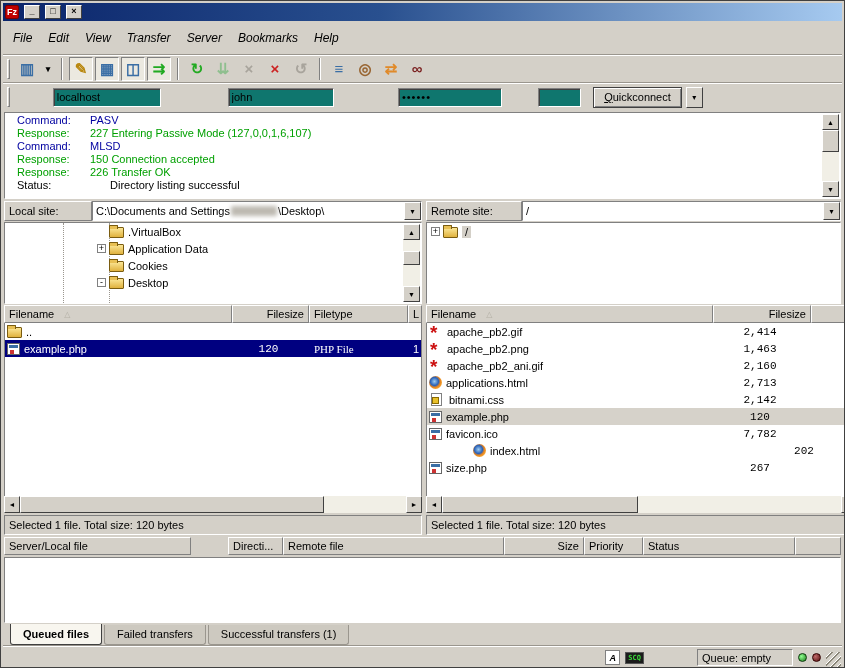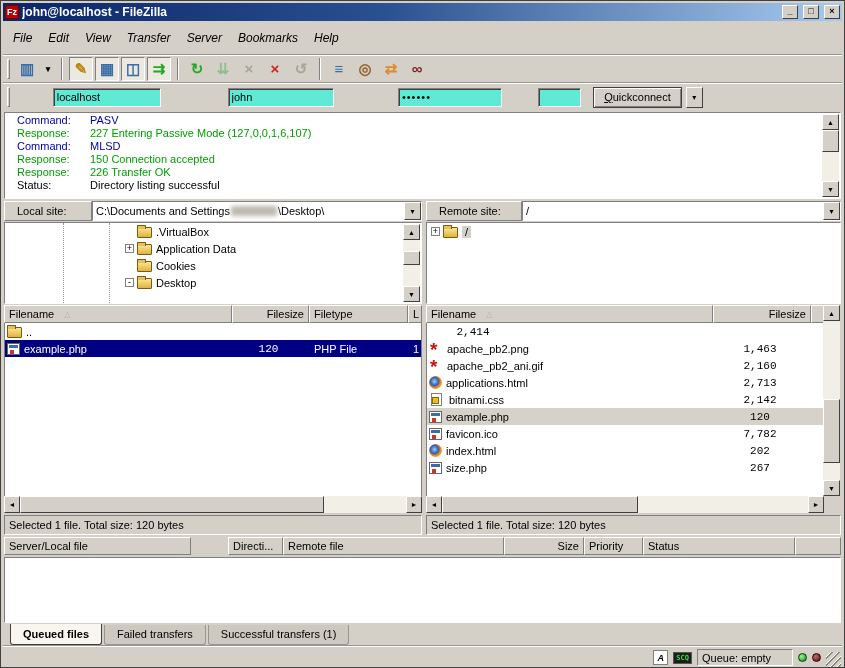--- a/index.html
+++ b/index.html
@@ -1,20 +1,20 @@
 <!DOCTYPE html>
 <html><head>
 <meta charset="utf-8">
 <style>
   html,body{margin:0;padding:0;background:#808080;}
   *{box-sizing:border-box;}
   .win{width:845px;height:668px;display:flex;flex-direction:column;background:#d4d0c8;
        border:1px solid #404040;padding:2px;font:11px "Liberation Sans",sans-serif;color:#000;
        position:relative;overflow:hidden;}
-  .field{background:#5eead4;border:1px solid;border-color:#808080 #ffffff #ffffff #808080;
+  .field{background:#0f766e;border:1px solid;border-color:#808080 #ffffff #ffffff #808080;
          box-shadow:inset 1px 1px 0 #404040;}
 
   
   .titlebar{height:18px;flex:none;display:flex;align-items:center;gap:3px;padding:0 2px;
             background:linear-gradient(90deg,#0a246a 0%,#29508f 45%,#6f94c4 75%,#a6caf0 100%);}
   .appicon{width:14px;height:14px;flex:none;background:#bf0000;color:#fff;font-weight:bold;
            font-size:9px;display:flex;align-items:center;justify-content:center;border-radius:2px;
            border:1px solid #7a0000;}
   .title{color:#fff;font-weight:bold;font-size:12px;flex:1;white-space:nowrap;overflow:hidden;}
   .wbtn{width:16px;height:14px;flex:none;background:#d4d0c8;border:1px solid;
@@ -47,21 +47,21 @@
          display:flex;align-items:center;justify-content:center;font-size:8px;}
 
   
   .logpane{height:87px;flex:none;position:relative;background:#fff;margin:1px 1px 0 1px;
            border:1px solid;border-color:#808080 #fff #fff #808080;overflow:hidden;}
   .loglines{position:absolute;top:1px;left:1px;right:19px;bottom:1px;overflow:hidden;}
   .logline{display:flex;height:13px;line-height:13px;white-space:nowrap;padding-left:8px;}
   .loglabel{width:76px;flex:none;padding-left:3px;}
   .logline.command{color:#0000a0;}
   .logline.response{color:#00a000;}
-  .logline.status{color:#000;}
+  .logline.status{color:#000;gap:20px;}
 
   
   .vsb{position:absolute;top:1px;right:1px;bottom:1px;width:17px;background:#f1efe6;}
   .sbtn{width:17px;height:16px;background:#d4d0c8;border:1px solid;border-color:#fff #404040 #404040 #fff;
         display:flex;align-items:center;justify-content:center;font-size:7px;line-height:7px;}
   .vsb .up{position:absolute;top:0;left:0;}
   .vsb .down{position:absolute;bottom:0;left:0;}
   .sthumb{position:absolute;left:0;width:17px;background:#d4d0c8;border:1px solid;
           border-color:#fff #404040 #404040 #fff;}
   .hsb{height:17px;background:#f1efe6;position:relative;flex:none;}
@@ -69,32 +69,32 @@
   .hsb .left{left:0;} .hsb .right{right:0;}
   .hthumb{position:absolute;top:0;height:17px;background:#d4d0c8;border:1px solid;
           border-color:#fff #404040 #404040 #fff;}
 
   
   .dirrow{height:104px;flex:none;display:flex;margin:1px;}
   .pane-l{width:418px;flex:none;display:flex;flex-direction:column;}
   .splitter{width:4px;flex:none;}
   .pane-r{flex:1;display:flex;flex-direction:column;}
   .sitebar{height:22px;flex:none;display:flex;align-items:center;}
-  .sitelabel{width:88px;height:20px;flex:none;display:flex;align-items:center;padding-left:12px;
+  .sitelabel{width:88px;height:20px;flex:none;display:flex;align-items:center;padding-left:4px;
              border:1px solid;border-color:#fff #808080 #808080 #fff;}
   .sitelabel.r{width:96px;}
   .combo{flex:1;height:20px;background:#fff;border:1px solid;border-color:#808080 #fff #fff #808080;
          display:flex;align-items:center;position:relative;padding-left:3px;overflow:hidden;}
   .combobtn{position:absolute;right:0;top:0;bottom:0;width:17px;background:#d4d0c8;border:1px solid;
             border-color:#fff #404040 #404040 #fff;display:flex;align-items:center;justify-content:center;font-size:8px;}
   .redacted{display:inline-block;width:46px;height:10px;background:#bdb9b1;filter:blur(2px);
             margin:0 1px;vertical-align:-1px;}
   .treearea{flex:1;position:relative;background:#fff;border:1px solid;border-color:#808080 #fff #fff #808080;overflow:hidden;}
   .guide{position:absolute;top:0;bottom:0;border-left:1px dotted #9a968e;}
-  .treerow{display:flex;align-items:center;height:17px;padding-left:120px;position:relative;}
+  .treerow{display:flex;align-items:center;height:17px;padding-left:92px;position:relative;}
   .treerow.root{padding-left:4px;}
   .expander{width:9px;height:9px;flex:none;border:1px solid #808080;background:#fff;color:#000;
             font-size:9px;line-height:7px;text-align:center;margin-right:3px;}
   .expander.none{visibility:hidden;}
   .rt-label{background:#d4d0c8;padding:0 3px;}
 
   
   .fi{display:inline-block;width:16px;height:13px;margin-right:4px;position:relative;flex:none;}
   .fi-folder{background:linear-gradient(180deg,#fbe696,#e0b23e);border:1px solid #7a5c10;
              border-radius:1px;height:11px;margin-top:2px;width:15px;}
@@ -142,36 +142,35 @@
   .filler{flex:1;}
 
   
   .statusbar{height:22px;flex:none;display:flex;align-items:center;justify-content:flex-end;
              gap:5px;border-top:1px solid #fff;box-shadow:0 -1px 0 #9a968e;padding:0 1px 0 4px;}
   .ind-doc{width:15px;height:15px;background:#fff;border:1px solid #808080;font-size:9px;font-style:italic;
            font-weight:bold;display:flex;align-items:center;justify-content:center;}
   .ind-badge{height:12px;background:#1c1c1c;color:#39d839;font:bold 7px "DejaVu Sans Mono",monospace;
              padding:1px 2px;border:1px solid #555;display:flex;align-items:center;letter-spacing:0;}
   .queuebox{width:96px;height:17px;display:flex;align-items:center;padding-left:4px;
-            border:1px solid;border-color:#808080 #fff #fff #808080;}
+            border:1px solid;border-color:#808080 #fff #fff #808080;margin-left:48px;}
   .led{width:9px;height:9px;border-radius:50%;flex:none;}
   .led-green{background:radial-gradient(circle at 35% 35%,#90ff90,#1d7a1d);border:1px solid #0a3a0a;}
   .led-red{background:radial-gradient(circle at 35% 35%,#c06a6a,#551010);border:1px solid #300;}
   .gripper{width:15px;height:16px;align-self:flex-end;
            background:repeating-linear-gradient(135deg,transparent 0 3px,#fff 3px 4px,#8a8populate678 4px 5px);}
   .gripper{background:repeating-linear-gradient(135deg,transparent 0 3px,#ffffff 3px 4px,#8a8678 4px 5px);}
 </style>
 </head>
 <body>
 
 <div class="win">
 
   <div class="titlebar">
     <span class="appicon">Fz</span>
-    <span class="title">john@localhost - FileZilla</span>
     <span class="wbtn">_</span>
     <span class="wbtn">□</span>
     <span class="wbtn">×</span>
   </div>
 
   <div class="menubar">
 
   <span class="mitem">File</span>
       <span class="mitem">Edit</span>
       <span class="mitem">View</span>
@@ -350,21 +349,21 @@
             <span class="cell" style="width:99px;padding-left:4px;"></span>
             <span class="cell" style="flex:1;padding-left:4px;"></span>
           </div>
 
           <div class="frow sel">
             <span class="cell cname" style="width:228px;">
               <span class="fi fi-php"></span>
               <span>example.php</span>
             </span>
             <span class="cell csize" style="width:77px;">120</span>
-            <span class="cell" style="width:99px;padding-left:4px;">PHP File</span>
+            <span class="cell" style="width:99px;padding-left:4px;font-family:Liberation Serif, serif;">PHP File</span>
             <span class="cell" style="flex:1;padding-left:4px;">1</span>
           </div>
         </div>
       <div class="hsb">
         <span class="sbtn left">◄</span>
         <span class="hthumb" style="left:16px;width:304px;"></span>
         <span class="sbtn right">►</span>
       </div>
       <div class="paneStatus">Selected 1 file. Total size: 120 bytes</div>
     </div>
@@ -377,20 +376,24 @@
             <span class="hcell" style="width:287px;">
                 <span>Filename</span>
                 <span class="sort">△</span>
               </span>
             <span class="hcell num" style="width:98px;">Filesize</span>
             <span class="hcell" style="flex:1;"></span>
           </div>
           <div class="listbody">
 
               <div class="frow">
+                <span class="cell cname" style="width:287px;">
+                  <span class="fi fi-image"></span>
+                  <span>apache_pb2.gif</span>
+                </span>
                 <span class="cell csize" style="width:98px;">2,414</span>
               </div>
 
               <div class="frow">
                 <span class="cell cname" style="width:287px;">
                   <span class="fi fi-image"></span>
                   <span>apache_pb2.png</span>
                 </span>
                 <span class="cell csize" style="width:98px;">1,463</span>
               </div>
@@ -429,21 +432,21 @@
 
               <div class="frow">
                 <span class="cell cname" style="width:287px;">
                   <span class="fi fi-php"></span>
                   <span>favicon.ico</span>
                 </span>
                 <span class="cell csize" style="width:98px;">7,782</span>
               </div>
 
               <div class="frow">
-                <span class="cell cname" style="width:287px;">
+                <span class="cell cname" style="width:287px;margin-left:44px;">
                   <span class="fi fi-html"></span>
                   <span>index.html</span>
                 </span>
                 <span class="cell csize" style="width:98px;">202</span>
               </div>
 
               <div class="frow">
                 <span class="cell cname" style="width:287px;">
                   <span class="fi fi-php"></span>
                   <span>size.php</span>

